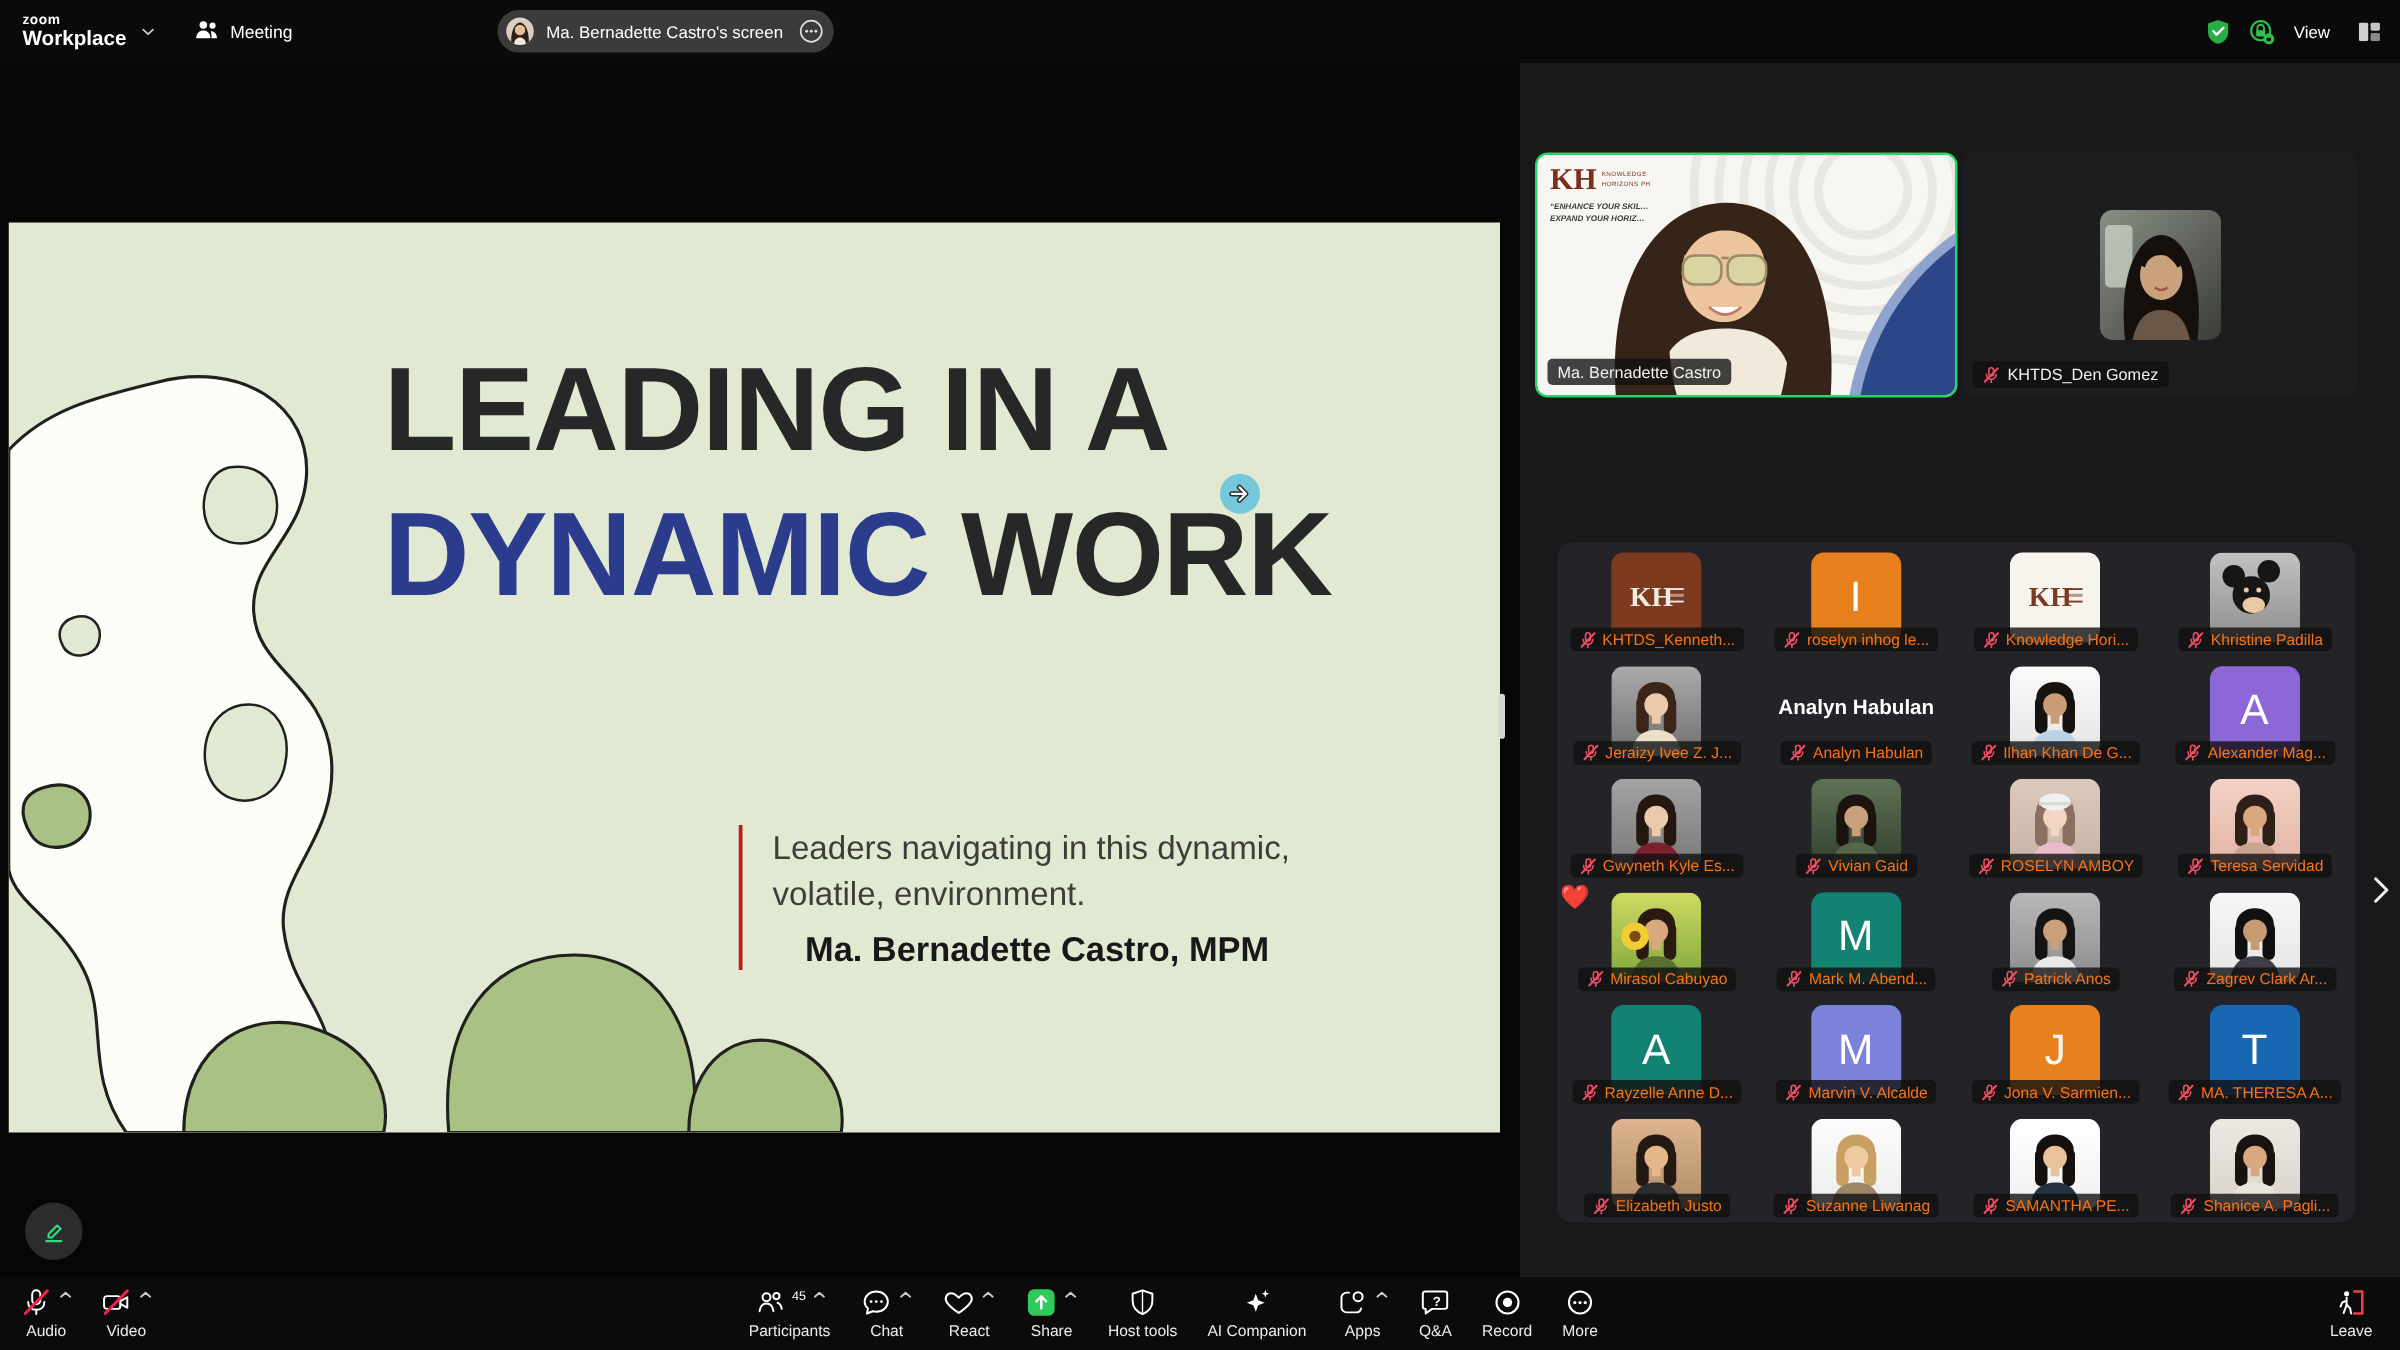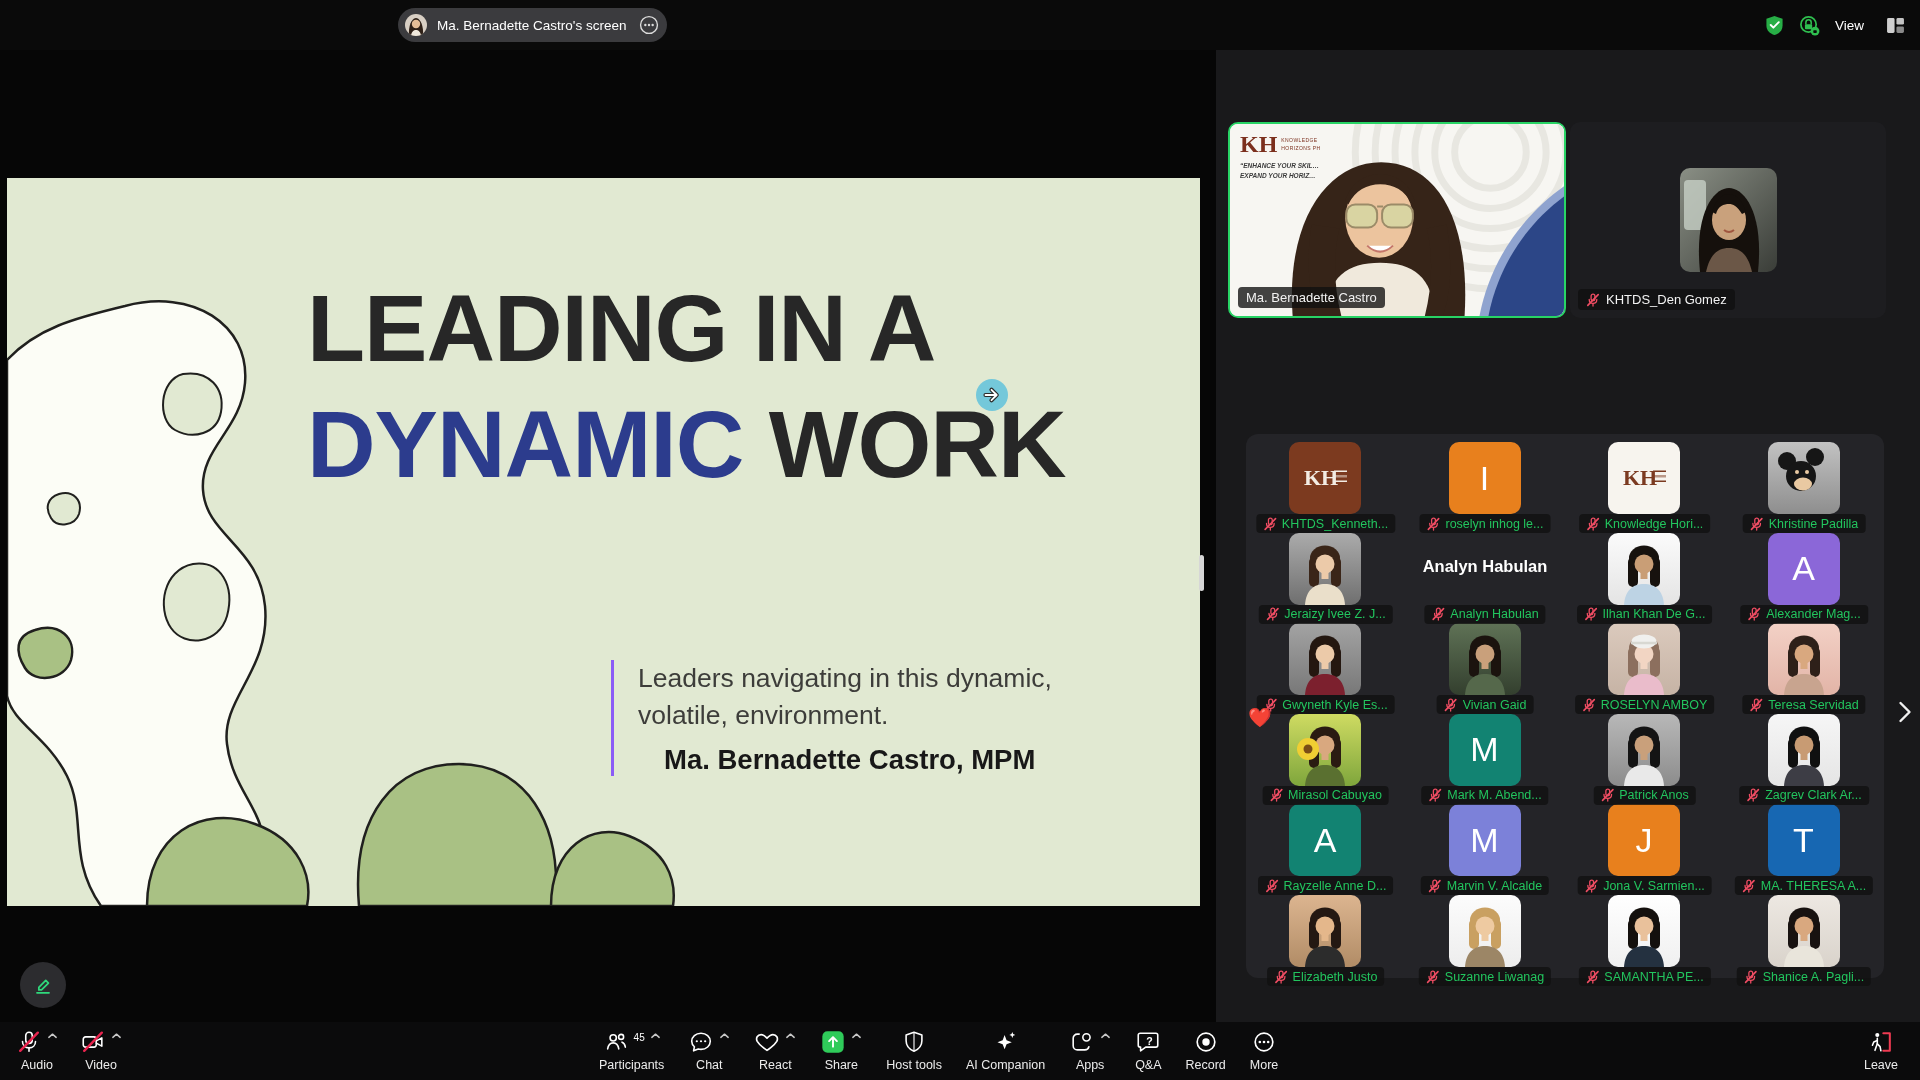--- a/index.html
+++ b/index.html
@@ -24,21 +24,21 @@
 
   
   .main{position:absolute;top:50px;left:0;width:1920px;height:972px;background:#19191b}
   .stage{position:absolute;left:0;top:0;width:1216px;height:972px;background:#060606}
   .slide{position:absolute;left:7px;top:128px;width:1193px;height:728px;background:var(--slide-bg);overflow:hidden}
   .blobs{position:absolute;left:0;top:0;width:1193px;height:728px}
   .t1,.t2,.t3{position:absolute;left:300px;font-weight:700;font-size:95px;letter-spacing:-1px;
               color:var(--slide-title);white-space:nowrap;line-height:1}
   .t1{top:103px}.t2{top:219px}.t3{top:332px}
   .t2 .accent{color:var(--slide-accent)}
-  .sub{position:absolute;left:604px;top:482px;border-left:3px solid #8b5cf6;padding-left:24px}
+  .sub{position:absolute;left:584px;top:482px;border-left:3px solid #b91c1c;padding-left:24px}
   .sub .line{font-size:26.5px;color:#3d3d3a;line-height:37px}
   .sub .author{margin-top:10px;margin-left:26px;font-size:27.5px;font-weight:700;color:#181818;white-space:nowrap}
   .cursor-badge{position:absolute;left:969px;top:201px;width:32px;height:32px;border-radius:50%;
                 background:#74c8da;display:flex;align-items:center;justify-content:center}
   .annotate{position:absolute;left:20px;top:912px;width:46px;height:46px;border-radius:50%;
             background:#2c2c2f;border:none;display:flex;align-items:center;justify-content:center;cursor:pointer}
   .divider-handle{position:absolute;left:1199px;top:505px;width:5px;height:36px;border-radius:3px;background:#d6d6d6;cursor:col-resize}
 
   
   .right-panel{position:absolute;left:1216px;top:0;width:704px;height:1053px}
@@ -54,22 +54,22 @@
   .kh-sub{font-size:5px;color:#7b2f1d;letter-spacing:.4px;margin-top:4px;width:52px;line-height:1.6}
   .kh-tagline{font-size:6.5px;color:#3c3c3c;font-style:italic;margin-top:5px;line-height:1.5;font-weight:700}
   .cohost-photo{position:absolute;left:110px;top:46px;width:97px;height:104px;border-radius:10px;overflow:hidden}
 
   .grid-panel{position:absolute;left:30px;top:384px;width:638px;height:544px;background:#242428;border-radius:12px}
   .cell{position:absolute;width:159px;height:90px}
   .av{position:absolute;left:43px;top:8px;width:72px;height:72px;border-radius:10px;overflow:hidden}
   .av svg{display:block;width:100%;height:100%}
   .av.init{display:flex;align-items:center;justify-content:center}
   .av.init span{color:#fff;font-size:34px}
-  .plabel{position:absolute;left:50%;transform:translateX(-50%);top:80px;background:rgba(16,16,16,.8);
-          border-radius:4px;padding:2.5px 7px;display:flex;align-items:center;gap:5px;color:#22c55e;
+  .plabel{position:absolute;left:50%;transform:translateX(-50%);top:68px;background:rgba(16,16,16,.8);
+          border-radius:4px;padding:2.5px 7px;display:flex;align-items:center;gap:5px;color:#f97316;
           font-size:12.5px;white-space:nowrap;max-width:150px;overflow:hidden;z-index:2}
   .center-name{position:absolute;left:0;right:0;top:32px;text-align:center;color:#fff;font-weight:700;font-size:16.5px}
   .reaction{position:absolute;left:2px;top:0;font-size:19px;z-index:3}
   .next-page{position:absolute;right:0;top:638px;width:30px;height:48px;background:transparent;border:none;
              display:flex;align-items:center;justify-content:center;cursor:pointer}
   .next-page svg{width:22px;height:36px}
 
   
   .toolbar{position:absolute;left:0;top:1022px;width:1920px;height:58px;background:#0b0b0c;z-index:5}
   .tb-group{position:absolute;top:0;height:58px;display:flex;align-items:flex-start}
@@ -81,20 +81,40 @@
   .tb-label{font-size:12.5px;color:#ececec;margin-top:3px;white-space:nowrap;font-family:Liberation Sans, sans-serif}
   .tb-count{font-size:10px;color:#fff;position:relative;top:-5px;font-family:"Liberation Sans",sans-serif}
   .i24{width:26px;height:26px;display:block}
   .chev{width:11px;height:8px;position:relative;top:-6px}
   .i12{width:14px;height:14px;flex:none}
 </style>
 </head>
 <body style="--slide-bg: #e1e9d2; --slide-title: #272727; --slide-accent: #2c3c8d; --active-border: #28d465; --share-green: #2fcb5a; --leave-red: #ef3b52;">
 
 <header class="topbar">
+  <div class="tb-left">
+    <div class="brand">
+      <span class="brand-top">zoom</span>
+      <span class="brand-bottom">Workplace</span>
+    </div>
+    <span class="ws-chev">
+        <svg width="11" height="7" viewBox="0 0 12 8" fill="none" stroke="#cfcfcf" stroke-width="1.6" stroke-linecap="round" stroke-linejoin="round">
+          <path d="M1.5 2l4.5 4 4.5-4"></path>
+        </svg>
+      </span>
+    <div class="meeting-tab">
+      <span><svg width="19" height="16" viewBox="0 0 20 17" fill="#fff">
+            <circle cx="7" cy="4.2" r="3.2"></circle>
+            <path d="M.8 15.5c.5-4.4 2.9-6.6 6.2-6.6s5.7 2.2 6.2 6.6z"></path>
+            <circle cx="14.8" cy="4.8" r="2.6"></circle>
+            <path d="M13.5 9.3c2.8.3 4.8 2.3 5.2 6.2h-4.6z"></path>
+          </svg></span>
+      <span>Meeting</span>
+    </div>
+  </div>
   <div class="screen-pill">
     <span style="display:flex">
         <svg width="24" height="24" viewBox="0 0 24 24">
           <defs>
             <clipPath id="pav">
               <circle cx="12" cy="12" r="11"></circle>
             </clipPath>
           </defs>
           <g clip-path="url(#pav)">
             <rect width="24" height="24" fill="#d8cfc4"></rect>

